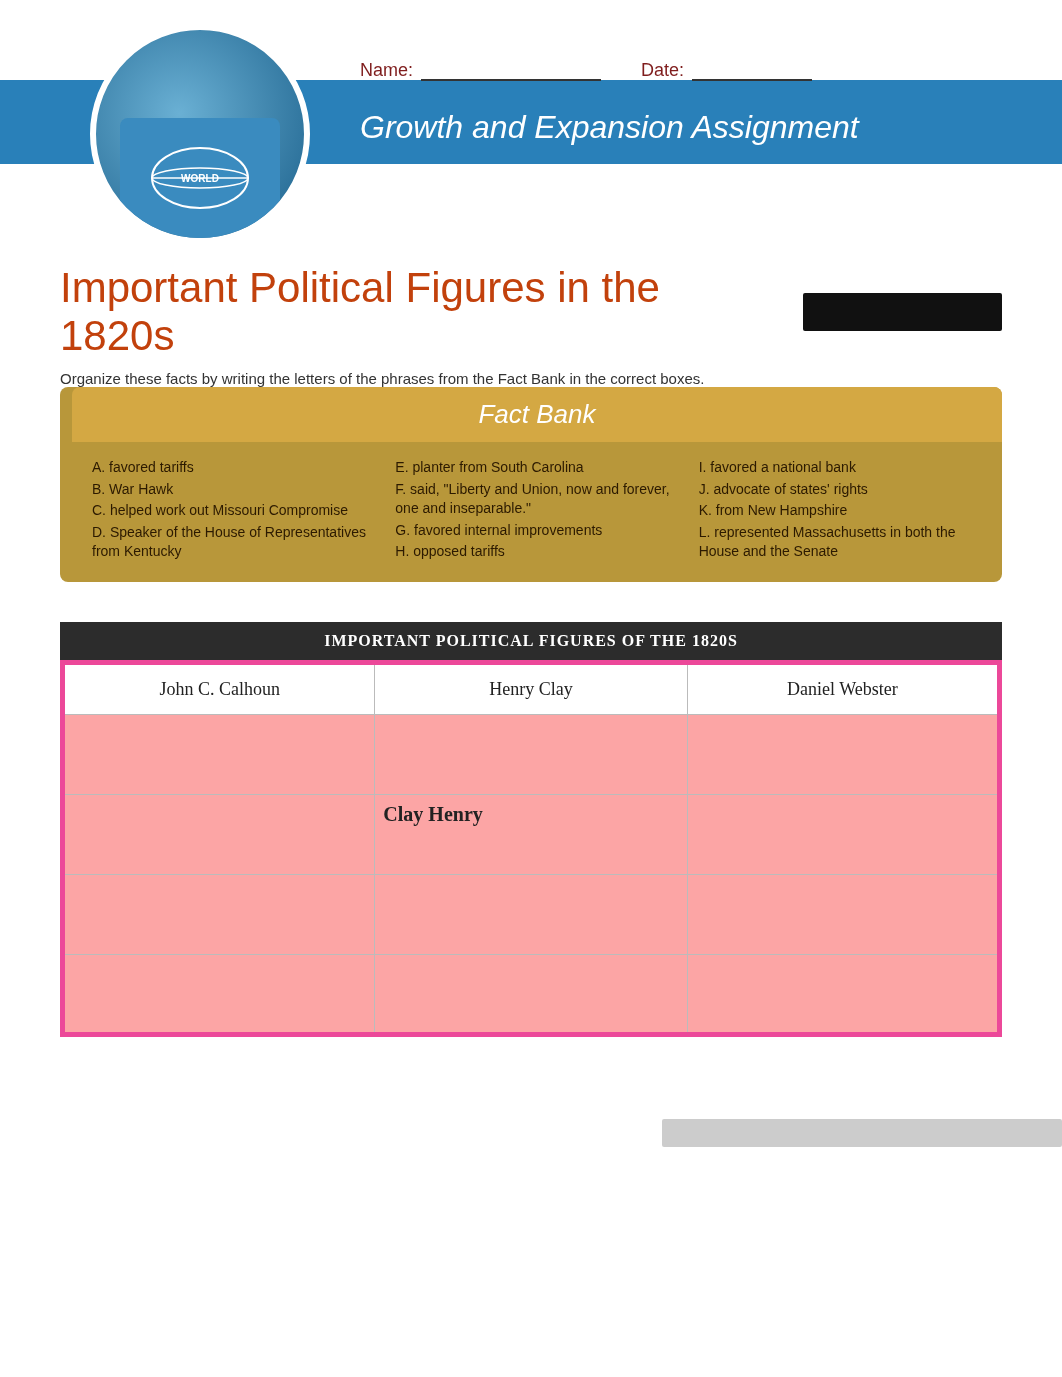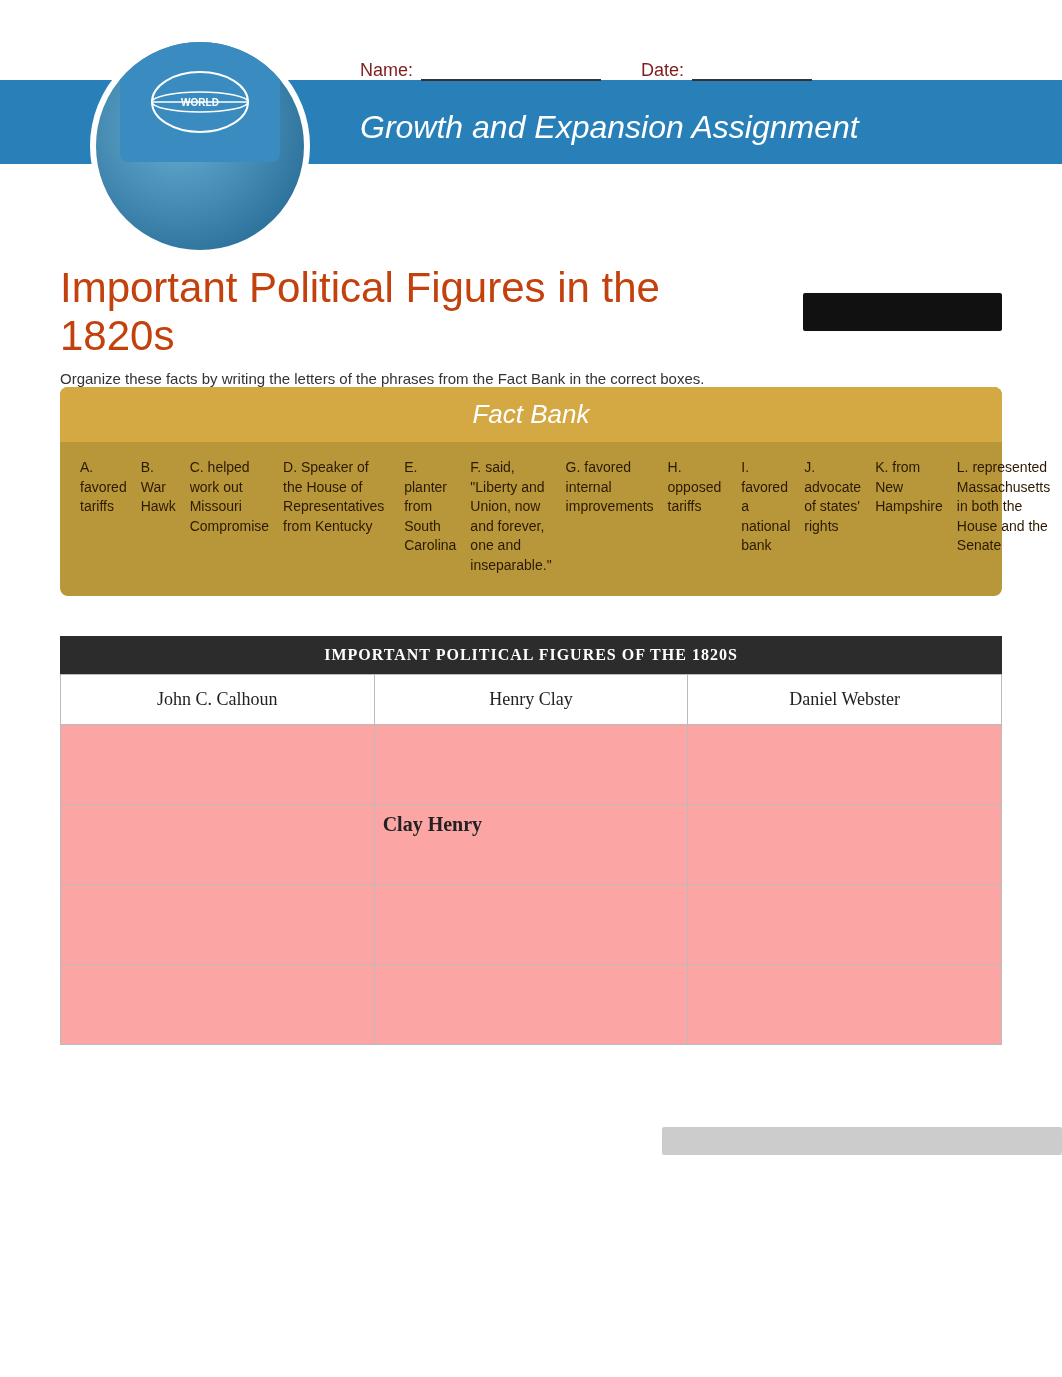--- a/index.html
+++ b/index.html
@@ -24,30 +24,30 @@
       width: 100%;
       height: 80px;
       position: absolute;
       top: 80px;
       left: 0;
       z-index: 0;
     }
 
     .logo-circle {
       position: absolute;
-      top: 36px;
+      top: 24px;
       left: 90px;
       width: 220px;
       height: 220px;
       border-radius: 50%;
       background: radial-gradient(circle at 40% 40%, #6ab0d4, #1a5f8a);
       border: 6px solid #fff;
       z-index: 2;
       display: flex;
-      align-items: flex-start;
+      align-items: flex-end;
       justify-content: center;
       overflow: hidden;
     }
 
     .logo-inner {
       width: 160px;
       height: 120px;
       background: #3a8bbf;
       border-radius: 8px;
       display: flex;
@@ -124,21 +124,21 @@
 
     .instructions {
       font-size: 15px;
       color: #333;
     }
 
     
     .fact-bank-container {
       background: #b8973a;
       border-radius: 8px;
-      padding: 0 0 20px 0;
+      padding: 0 0 20px 12px;
       margin-bottom: 40px;
     }
 
     .fact-bank-header {
       background: #d4a843;
       border-radius: 8px 8px 0 0;
       padding: 12px;
       text-align: center;
       font-size: 26px;
       color: #fff;
@@ -148,22 +148,22 @@
 
     .fact-bank-columns {
       display: flex;
       padding: 0 20px;
       gap: 20px;
     }
 
     .fact-bank-col {
       flex: 1;
       display: flex;
-      flex-direction: row;
-      gap: 14px;
+      flex-direction: column;
+      gap: 2px;
     }
 
     .fact-item {
       font-size: 14px;
       color: #2c1a00;
       line-height: 1.4;
     }
 
     
     .table-section {
@@ -178,21 +178,21 @@
       font-weight: bold;
       text-align: center;
       padding: 10px;
       margin-bottom: 0;
       letter-spacing: 1px;
     }
 
     .figures-table {
       width: 100%;
       border-collapse: collapse;
-      border: 1px solid #ec4899;
+      border: 5px solid #ec4899;
     }
 
     .figures-table th {
       border: 1px solid #bbb;
       padding: 14px 10px;
       text-align: center;
       font-size: 18px;
       font-weight: normal;
       background: #fff;
       color: #222;

